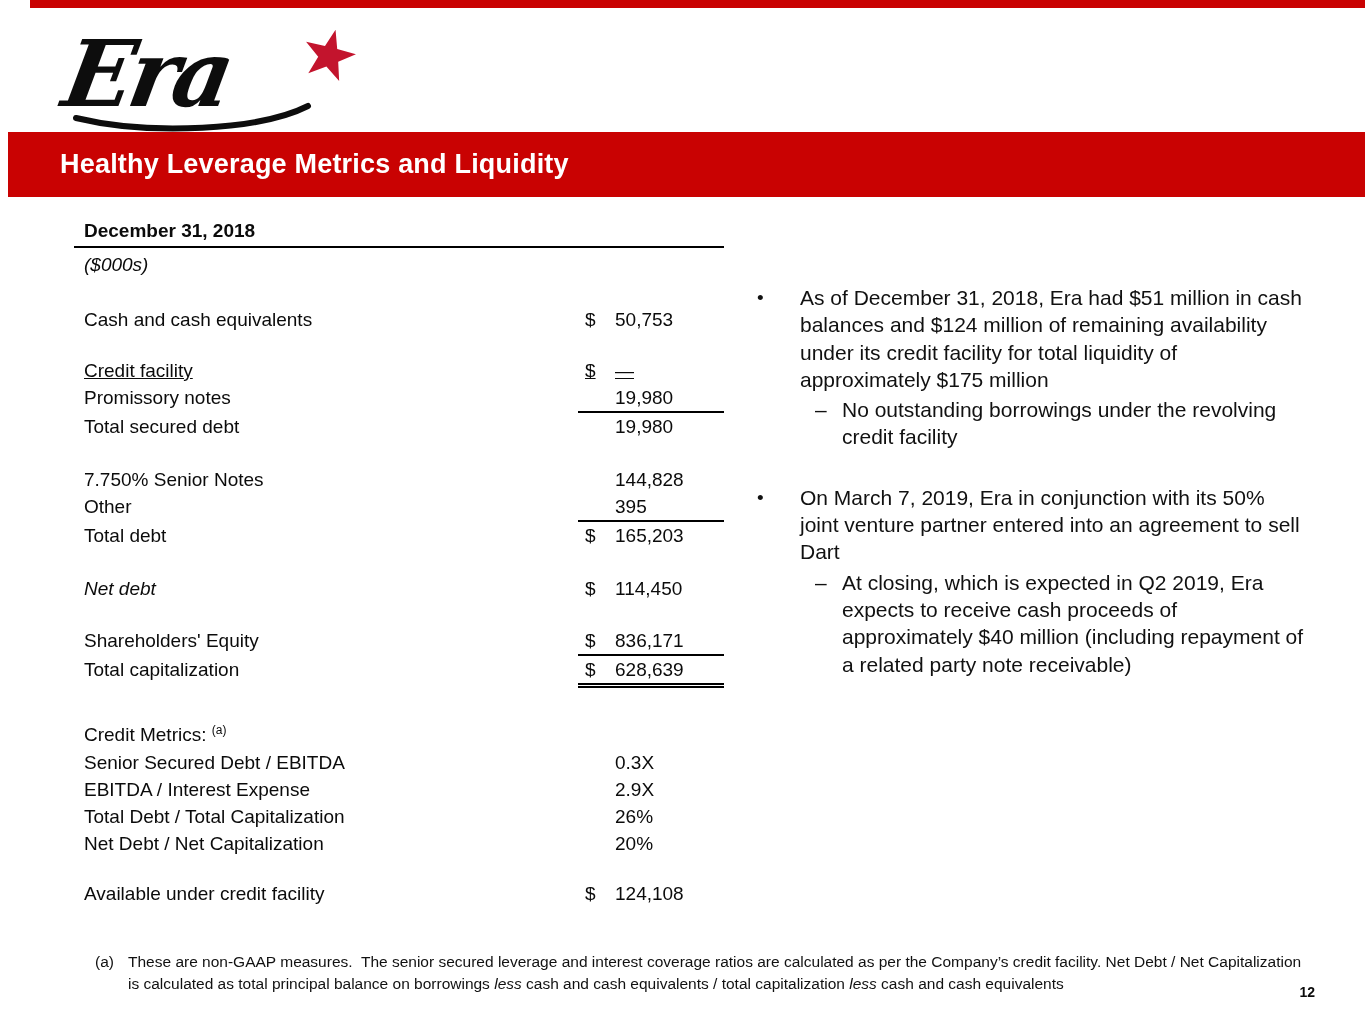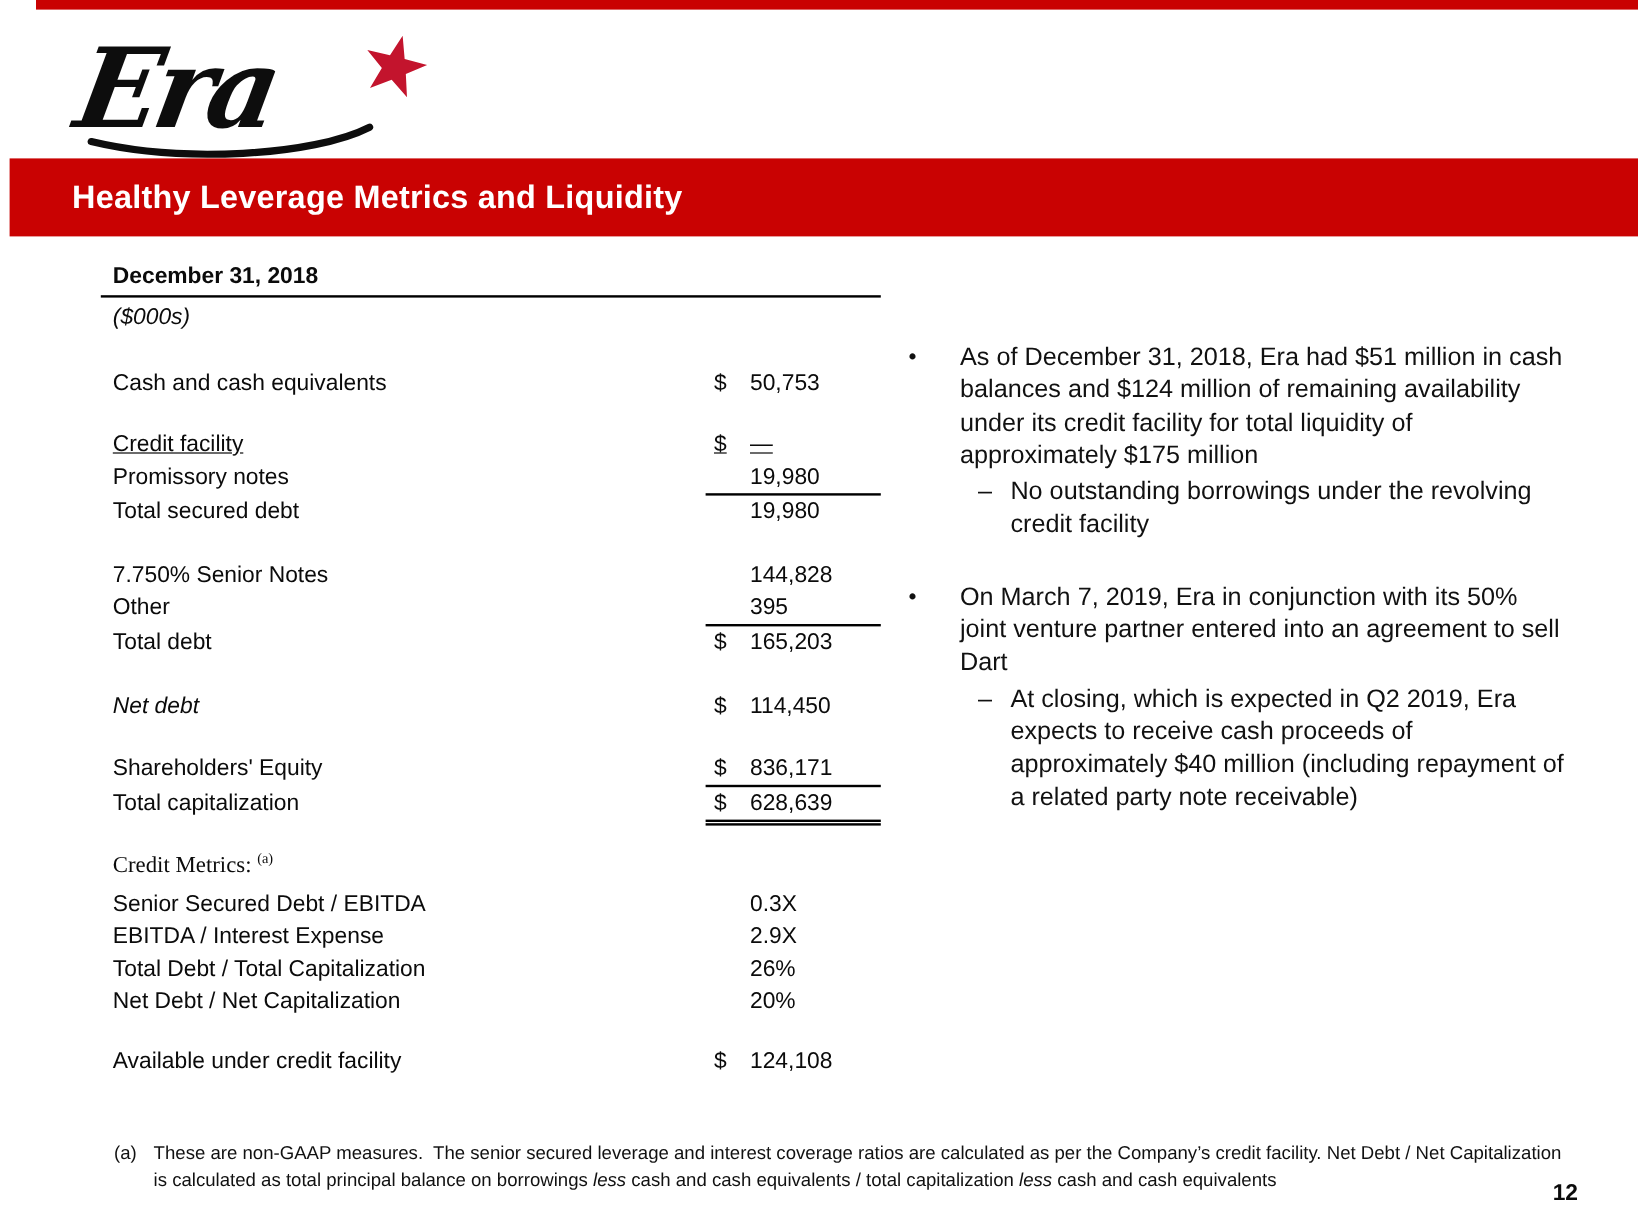--- a/index.html
+++ b/index.html
@@ -17,54 +17,54 @@
   
   .banner {
     position:absolute; top:132px; left:8px; right:0; height:65px;
     background:var(--banner-red,#c90202); display:flex; align-items:center;
   }
   .banner .title {
     margin-left:52px; color:#ffffff; font-size:27px; font-weight:bold; letter-spacing:0.2px;
   }
 
   
-  .fin { position:absolute; left:84px; top:216px; width:650px; font-size:19px; line-height:27px; }
+  .fin { position:absolute; left:74px; top:216px; width:650px; font-size:19px; line-height:27px; }
   .fin .hdr { font-weight:bold; line-height:30px; padding-left:10px; border-bottom:2px solid #000; }
   .fin .sub { font-style:italic; margin-top:3px; padding-left:10px; }
   .row { display:flex; }
   .row .lbl { flex:1; padding-left:10px; white-space:nowrap; }
   .row .vals { width:146px; display:flex; }
   .row .d { width:30px; padding-left:7px; }
   .row .n { flex:1; padding-right:16px; }
   .row.metric .n { padding-right:1px; }
   .row.rule .vals { border-bottom:2px solid #000; }
   .row.dblrule .vals { border-bottom:5px double #000; }
   .row.it .lbl { font-style:italic; }
   .g28 { margin-top:28px; } .g26 { margin-top:26px; } .g25 { margin-top:25px; }
   .g24 { margin-top:24px;text-decoration:underline; } .g23 { margin-top:23px; }
-  .cm-head { padding-left:10px; margin-top:8px; line-height:39px;font-family:Liberation Serif, serif; }
+  .cm-head { padding-left:10px; margin-top:28px; line-height:29px; }
   .cm-head sup { font-size:12px; }
 
   
   .bullets { position:absolute; left:752px; top:284px; width:560px; font-size:21px; line-height:27.3px; color:#111; }
   .b-item { display:flex; }
   .b-mark { width:43px; padding-left:5px; flex:none; font-size:19px; }
   .b-text { width:505px; flex:none; }
   .sb-item { display:flex; margin-left:63px; margin-top:3px; }
   .sb-mark { width:27px; flex:none; }
   .sb-text { width:466px; flex:none; }
   .b2 { margin-top:33px; }
 
   
   .footnote { position:absolute; left:95px; top:951px; width:1210px; font-size:15.5px; line-height:21.5px; display:flex; color:#111; }
   .fn-mark { width:33px; flex:none; }
   .fn-body { flex:1; white-space:pre-wrap; }
   .fn-body .em { font-style:italic; }
 
-  .pagenum { position:absolute; right:50px; top:984px; font-size:19px; font-weight:bold; }
+  .pagenum { position:absolute; right:50px; top:984px; font-size:14px; font-weight:bold; }
 </style>
 </head>
 <body>
 
 <div class="slide">
 
   <div class="top-bar"></div>
 
   <div class="logo">
     <svg width="340" height="112" viewBox="0 0 340 112">

